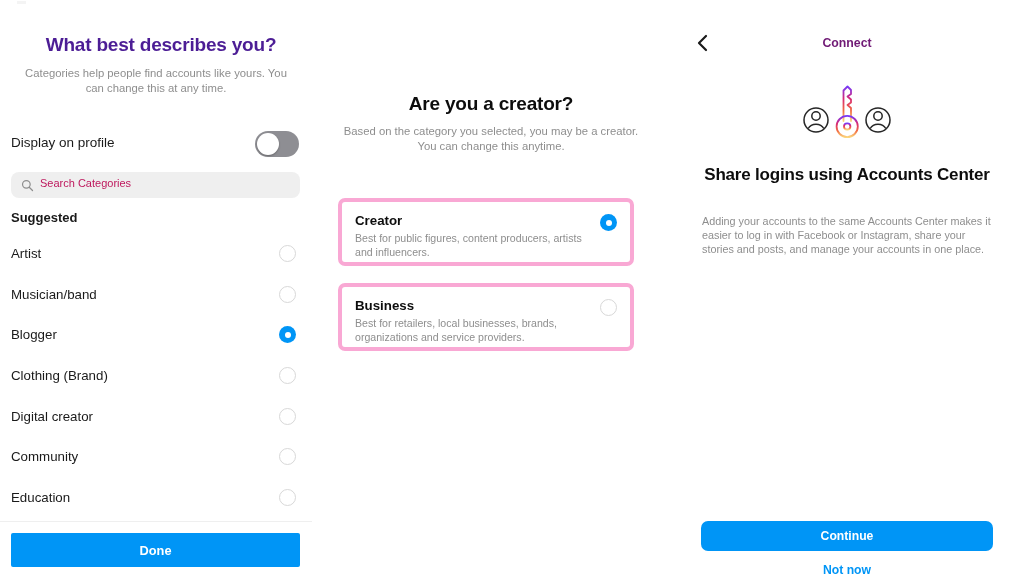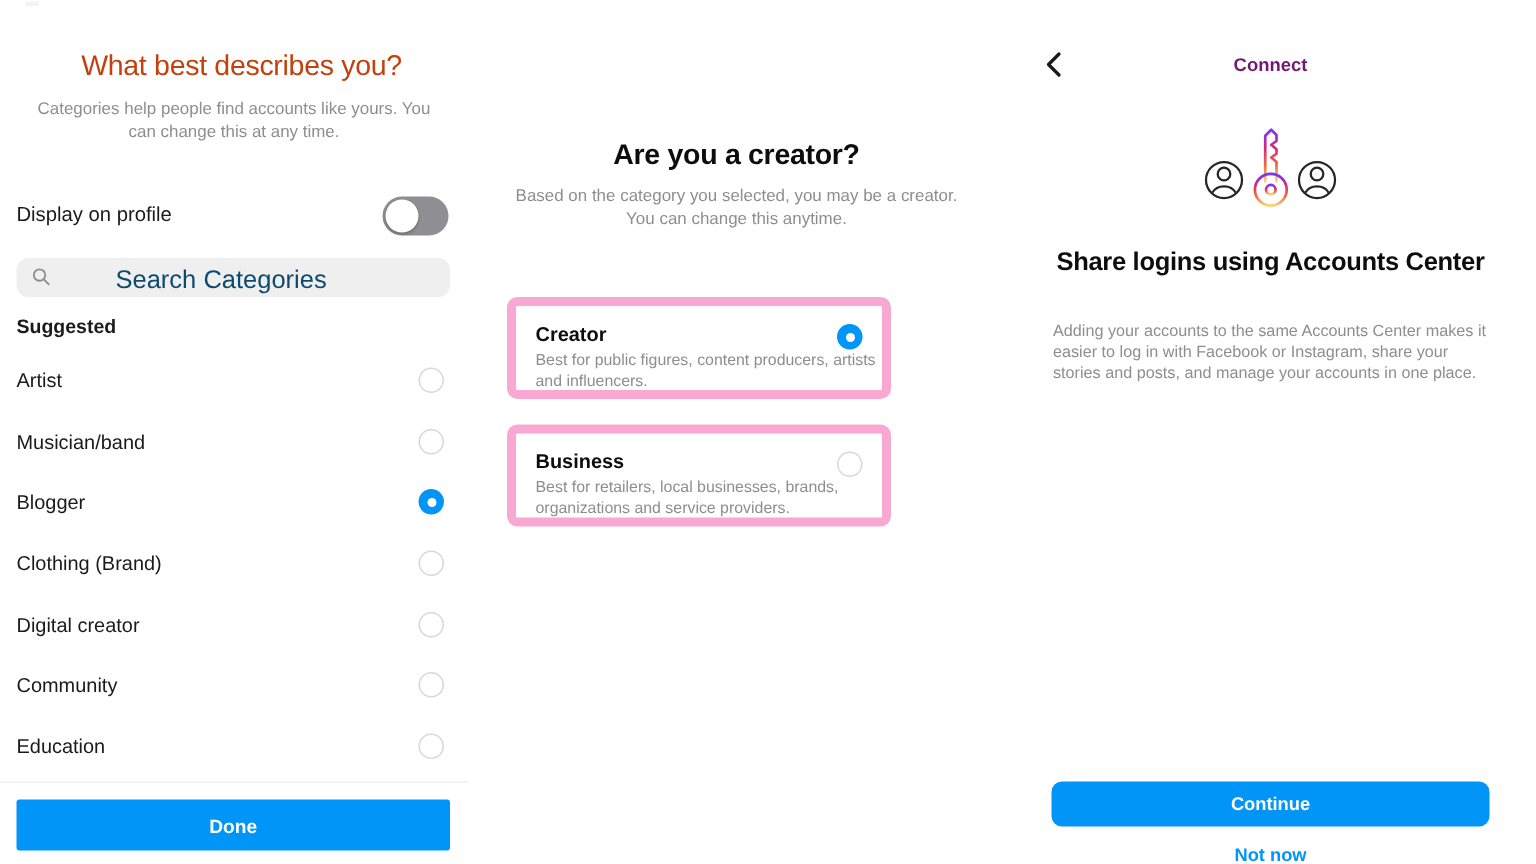--- a/index.html
+++ b/index.html
@@ -12,22 +12,22 @@
   #root { position: relative; width: 1024px; height: 576px; background: #fff; }
 
   
   .panel { position: absolute; top: 0; height: 576px; background: #fff; overflow: hidden; }
 
   
   #panel-left { left: 0; width: 312px; }
 
   .l-title {
     position: absolute; left: 0; top: 34px; width: 312px;
-    text-align: center; font-size: 19px; font-weight: normal;
-    color: #c2410c; letter-spacing: -0.2px; padding-left: 10px;
+    text-align: center; font-size: 19px; font-weight: bold;
+    color: #4c1d95; letter-spacing: -0.2px; padding-left: 10px;
   }
   .l-sub {
     position: absolute; left: 24px; top: 66px; width: 264px;
     text-align: center; font-size: 11.3px; line-height: 14.5px;
     color: #8e8e8e;
   }
   .l-toggle-row {
     position: absolute; left: 0; top: 131px; width: 312px; height: 28px;
   }
   .l-toggle-label {
@@ -48,21 +48,21 @@
   .searchbar {
     position: absolute; left: 11px; top: 172px;
     width: 289px; height: 26px; border-radius: 8px;
     background: #efefef;
   }
   .searchbar .mag {
     position: absolute; left: 10px; top: 6px; width: 13px; height: 13px;
   }
   .searchbar .ph {
     position: absolute; left: 29px; top: 5px;
-    font-size: 17px; color: #0c4a6e; margin-left: 37px;
+    font-size: 11px; color: #be185d;
   }
   .l-suggested {
     position: absolute; left: 11px; top: 210px;
     font-size: 13px; font-weight: bold; color: #1a1a1a;
   }
   .cat-list { position: absolute; left: 0; top: 238px; width: 312px; }
   .cat-row {
     position: relative; height: 40.7px; width: 312px; padding-left: 24px;
   }
   .cat-row .name {
@@ -106,22 +106,22 @@
     position: absolute; left: 0; top: 93px; width: 358px;
     text-align: center; font-size: 19px; font-weight: bold;
     color: #0d0d0d; letter-spacing: -0.2px;
   }
   .m-sub {
     position: absolute; left: 28px; top: 124px; width: 302px;
     text-align: center; font-size: 11.3px; line-height: 14.5px;
     color: #8e8e8e;
   }
   .opt-card {
-    position: absolute; left: 26px; width: 256px;
-    border: 6px solid #f9a8d4; border-radius: 7px;
+    position: absolute; left: 26px; width: 296px;
+    border: 4px solid #f9a8d4; border-radius: 7px;
     background: #fff;
   }
   #opt-creator { top: 198px; height: 68px; }
   #opt-business { top: 283px; height: 68px; }
   .opt-card .opt-title {
     position: absolute; left: 13px; top: 11px;
     font-size: 13.3px; font-weight: bold; color: #0d0d0d;
   }
   .opt-card .opt-desc {
     position: absolute; left: 13px; top: 30px; width: 230px;

